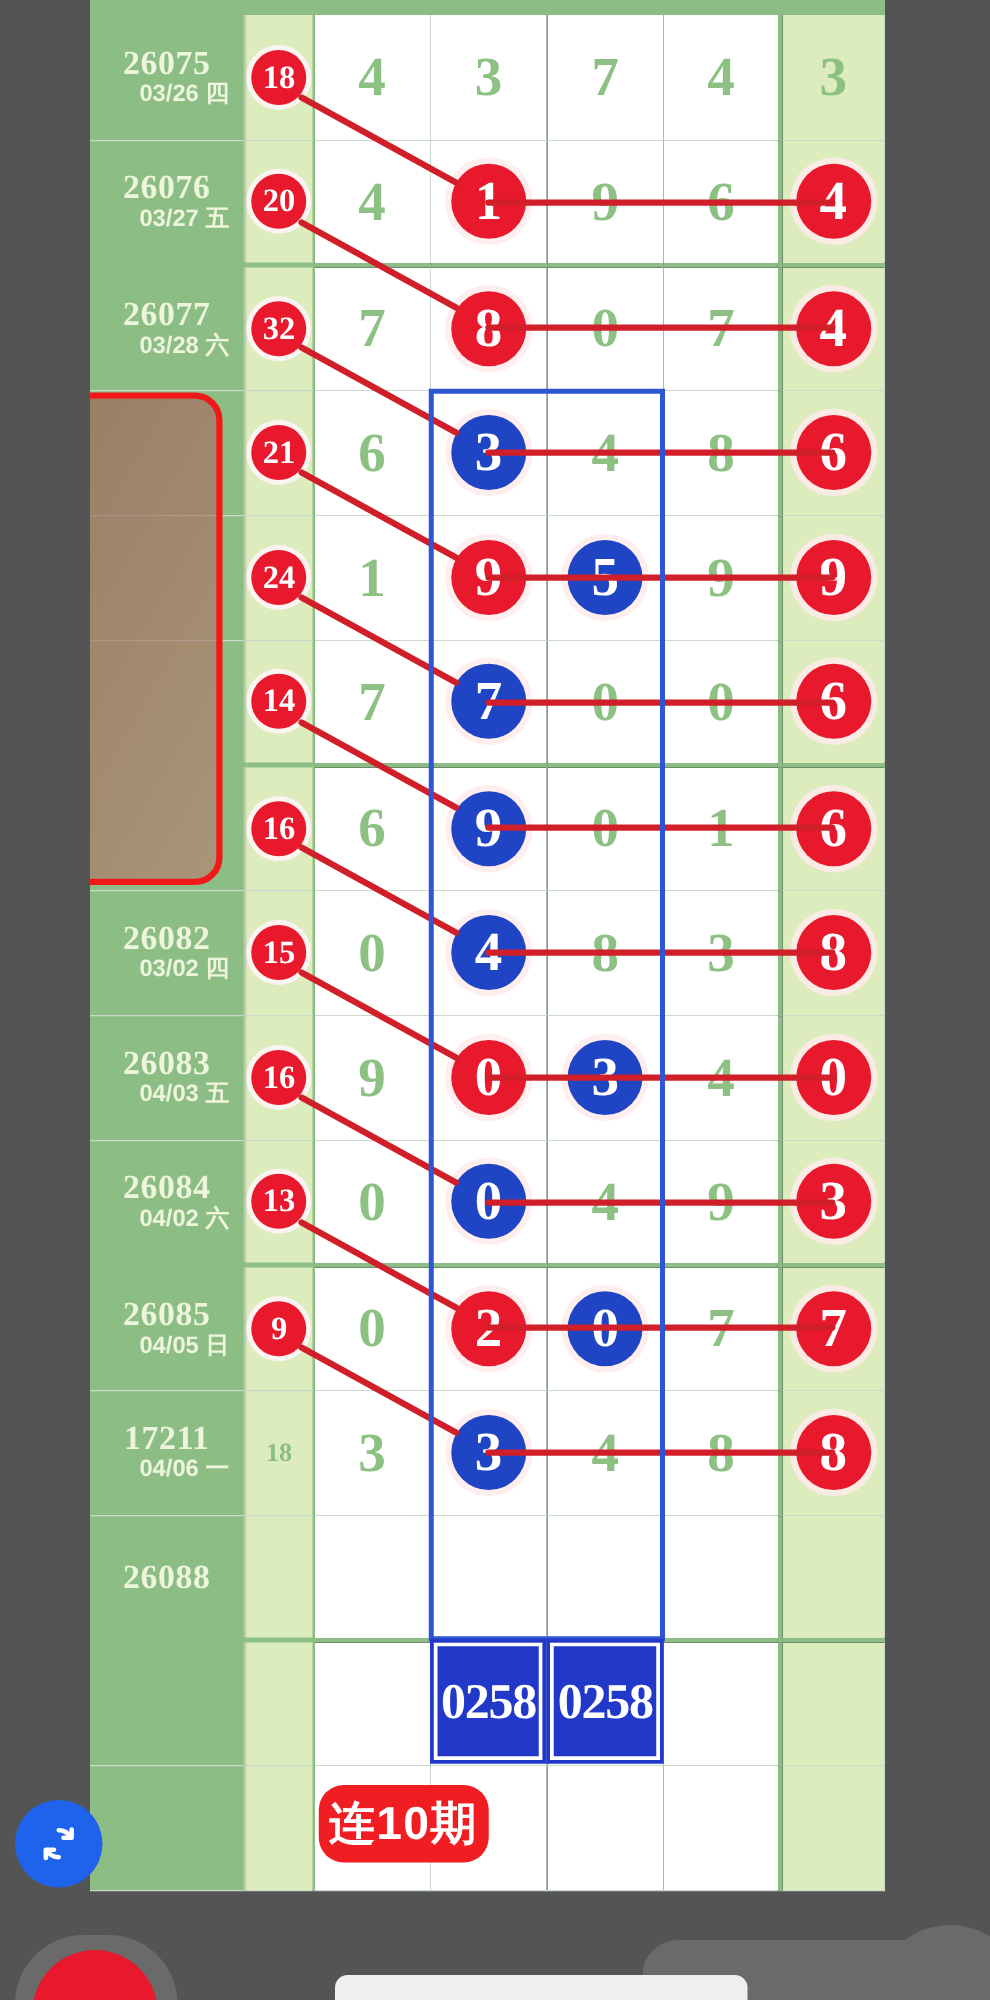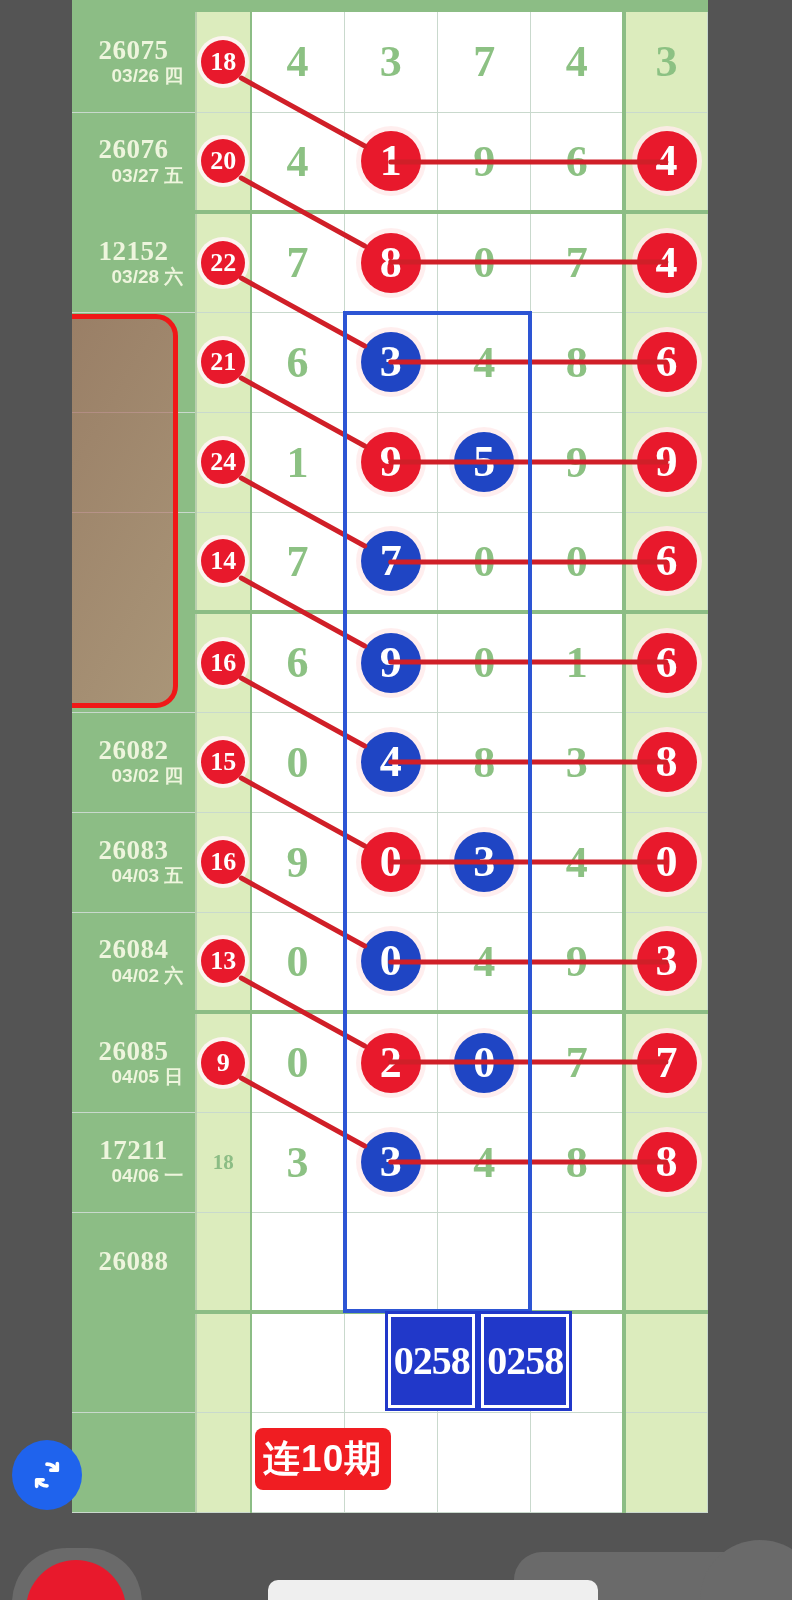--- a/index.html
+++ b/index.html
@@ -58,30 +58,30 @@
   #overlay{position:absolute;left:0;top:0;width:792px;height:1600px;
            pointer-events:none;z-index:5;}
 
   
   .bluebox{position:absolute;border:4px solid #2d55d4;box-sizing:border-box;}
 
   
   .fcast{position:absolute;background:#2138c9;border:3px solid #ffffff;box-sizing:border-box;
          color:#fff;font-weight:bold;font-size:40px;line-height:.92;
          display:flex;align-items:center;justify-content:center;text-align:center;
-         outline:3px solid #2138c9;font-family:"Liberation Serif",serif;margin-left:41px;}
+         outline:3px solid #2138c9;font-family:"Liberation Serif",serif;}
   .fcast span{display:block;width:100%;word-break:break-all;letter-spacing:-1px;}
 
   
   .redsel{position:absolute;border:5px solid #f01818;border-radius:22px;
           background:linear-gradient(120deg,rgba(150,90,80,.72),rgba(190,120,110,.58));
           box-sizing:border-box;}
 
   
-  .badge{position:absolute;background:#f01d22;color:#fff;border-radius:8px;
+  .badge{position:absolute;background:#f01d22;color:#fff;border-radius:20px;
          font-family:"Liberation Sans",sans-serif;font-size:37px;font-weight:bold;
          display:flex;align-items:center;justify-content:center;letter-spacing:1px;}
 
   
   .fab{position:absolute;width:70px;height:70px;border-radius:50%;background:#1f63ed;
        display:flex;align-items:center;justify-content:center;z-index:8;}
   .fab svg{width:40px;height:40px;}
   
   .chip-dark{position:absolute;background:#6a6a6a;border-radius:28px;z-index:7;}
   .chip-red{position:absolute;background:#e8192c;border-radius:50%;z-index:8;
@@ -126,24 +126,24 @@
           </td>
           <td class="sum"><span class="ball red sm">20</span></td>
           <td class="dcell">4</td>
           <td class="dcell"><span class="ball red">1</span></td>
           <td class="dcell">9</td>
           <td class="dcell">6</td>
           <td class="lastcol"><span class="ball red">4</span></td>
         </tr>
         <tr class="rowh">
           <td class="period sep-top">
-            <div class="pno">12152</div>
+            <div class="pno">26077</div>
             <div class="pdt">03/28 六</div>
           </td>
-          <td class="sum sep-top"><span class="ball red sm">22</span></td>
+          <td class="sum sep-top"><span class="ball red sm">32</span></td>
           <td class="dcell sep-top">7</td>
           <td class="dcell sep-top"><span class="ball red">8</span></td>
           <td class="dcell sep-top">0</td>
           <td class="dcell sep-top">7</td>
           <td class="lastcol sep-top"><span class="ball red">4</span></td>
         </tr>
         <tr class="rowh">
           <td class="period"></td>
           <td class="sum"><span class="ball red sm">21</span></td>
           <td class="dcell">6</td>

